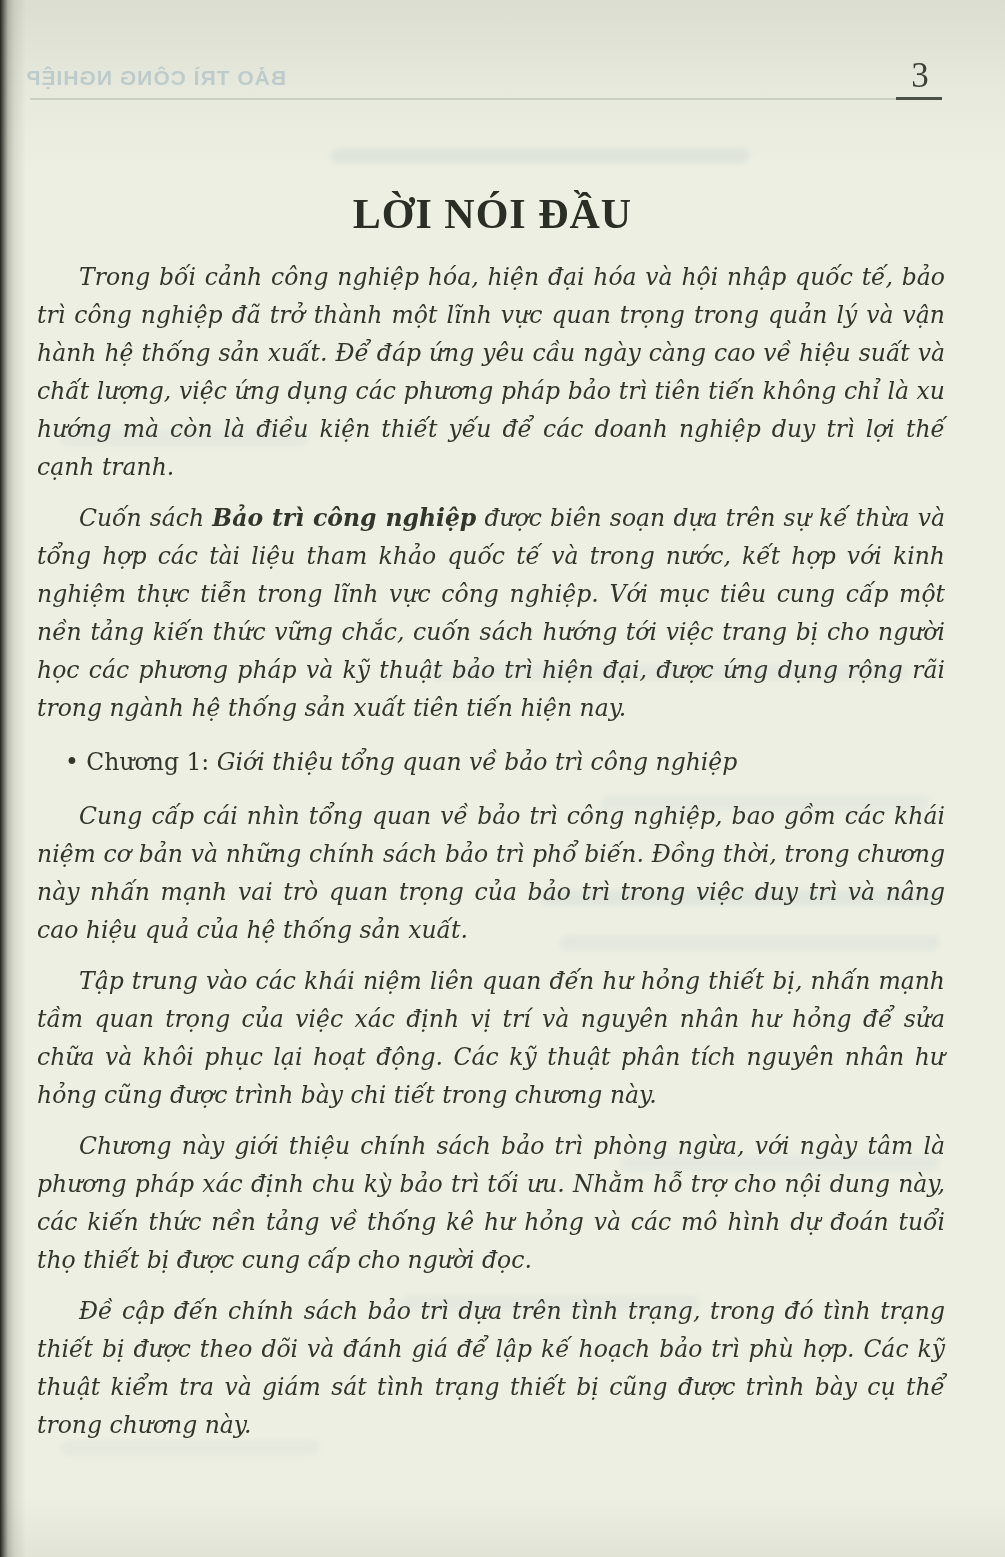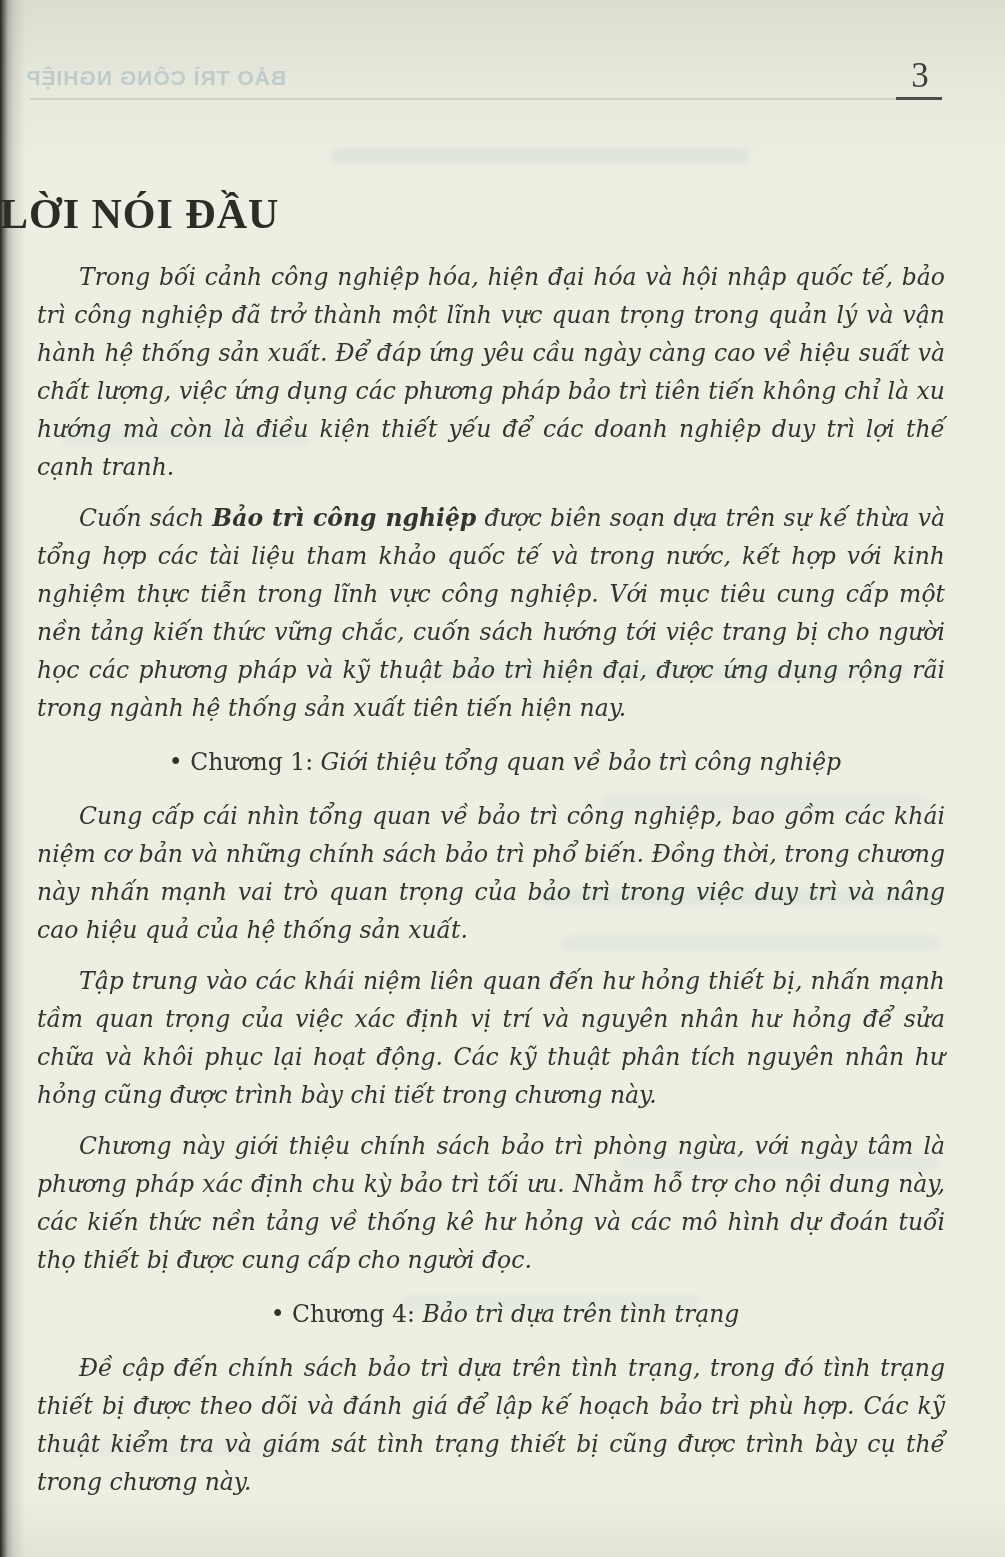--- a/index.html
+++ b/index.html
@@ -48,31 +48,32 @@
     position:absolute;left:885px;top:56px;width:70px;
     text-align:center;font-size:35px;color:#3c4036;
     font-family:"Liberation Serif","DejaVu Serif",serif;
   }
   .page-number-rule{
     position:absolute;left:896px;top:97px;width:46px;height:3px;
     background:#4c5147;
   }
   .doc-title{
     position:absolute;left:0;top:190px;width:985px;
+    text-align:center;
     font-size:42px;font-weight:bold;letter-spacing:1px;
     color:#2b2e25;
     font-family:"Liberation Serif","DejaVu Serif",serif;
   }
   .content{
     position:absolute;left:37px;top:258px;width:908px;
     font-size:23.5px;font-style:italic;line-height:38px;
     text-align:justify;
   }
   .content p{margin:0 0 13px;text-indent:42px;}
-  .content p.bullet{font-style:normal;text-indent:28px;margin:16px 0 16px;text-align:center;}
+  .content p.bullet{font-style:normal;text-indent:28px;margin:16px 0 16px;text-align:left;}
   .content .bold{font-weight:bold;}
   .content .blabel{font-style:normal;}
   .content .btitle{font-style:italic;}
   .content .dot{font-style:normal;}
   
   .ghost-blob{
     position:absolute;height:16px;border-radius:8px;
     background:var(--ghost-ink);opacity:0.14;filter:blur(2.5px);
     transform:skewX(-8deg);
     pointer-events:none;
@@ -102,17 +103,16 @@
 
   <h1 class="doc-title" style="margin:0;">LỜI NÓI ĐẦU</h1>
 
   <div class="content">
       <p><span>Trong bối cảnh công nghiệp hóa, hiện đại hóa và hội nhập quốc tế, bảo trì công nghiệp đã trở thành một lĩnh vực quan trọng trong quản lý và vận hành hệ thống sản xuất. Để đáp ứng yêu cầu ngày càng cao về hiệu suất và chất lượng, việc ứng dụng các phương pháp bảo trì tiên tiến không chỉ là xu hướng mà còn là điều kiện thiết yếu để các doanh nghiệp duy trì lợi thế cạnh tranh.</span></p>
       <p><span>Cuốn sách </span><span class="bold">Bảo trì công nghiệp</span><span> được biên soạn dựa trên sự kế thừa và tổng hợp các tài liệu tham khảo quốc tế và trong nước, kết hợp với kinh nghiệm thực tiễn trong lĩnh vực công nghiệp. Với mục tiêu cung cấp một nền tảng kiến thức vững chắc, cuốn sách hướng tới việc trang bị cho người học các phương pháp và kỹ thuật bảo trì hiện đại, được ứng dụng rộng rãi trong ngành hệ thống sản xuất tiên tiến hiện nay.</span></p>
       <p class="bullet"><span class="dot">• </span><span class="blabel">Chương 1: </span><span class="btitle">Giới thiệu tổng quan về bảo trì công nghiệp</span></p>
       <p><span>Cung cấp cái nhìn tổng quan về bảo trì công nghiệp, bao gồm các khái niệm cơ bản và những chính sách bảo trì phổ biến. Đồng thời, trong chương này nhấn mạnh vai trò quan trọng của bảo trì trong việc duy trì và nâng cao hiệu quả của hệ thống sản xuất.</span></p>
       <p><span>Tập trung vào các khái niệm liên quan đến hư hỏng thiết bị, nhấn mạnh tầm quan trọng của việc xác định vị trí và nguyên nhân hư hỏng để sửa chữa và khôi phục lại hoạt động. Các kỹ thuật phân tích nguyên nhân hư hỏng cũng được trình bày chi tiết trong chương này.</span></p>
       <p><span>Chương này giới thiệu chính sách bảo trì phòng ngừa, với ngày tâm là phương pháp xác định chu kỳ bảo trì tối ưu. Nhằm hỗ trợ cho nội dung này, các kiến thức nền tảng về thống kê hư hỏng và các mô hình dự đoán tuổi thọ thiết bị được cung cấp cho người đọc.</span></p>
-      <p class="bullet"><span class="dot">• </span><span class="blabel">Chương 4: </span><span class="btitle">Bảo trì dựa trên tình trạng</span></p>
       <p><span>Đề cập đến chính sách bảo trì dựa trên tình trạng, trong đó tình trạng thiết bị được theo dõi và đánh giá để lập kế hoạch bảo trì phù hợp. Các kỹ thuật kiểm tra và giám sát tình trạng thiết bị cũng được trình bày cụ thể trong chương này.</span></p>
     </div>
 
 </div>
 
 </body></html>

